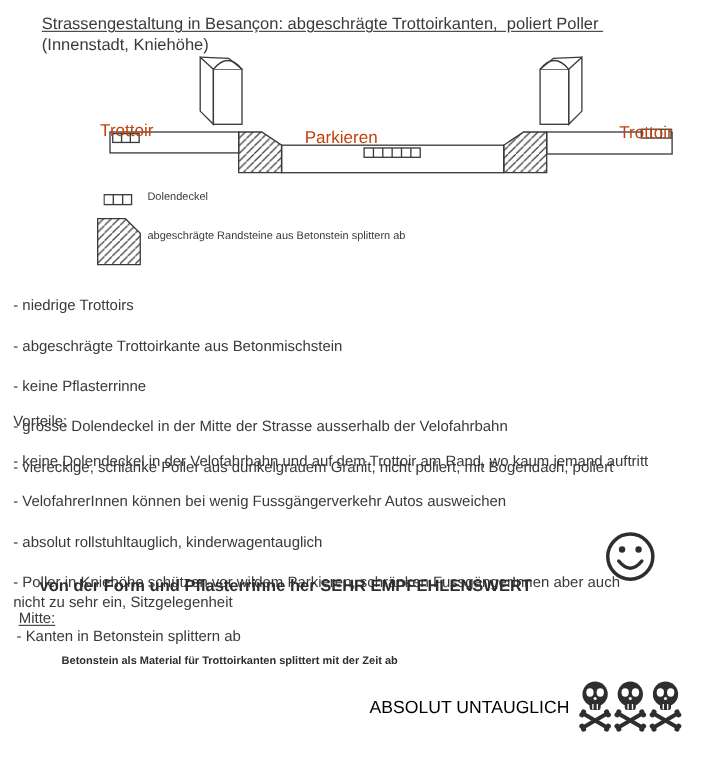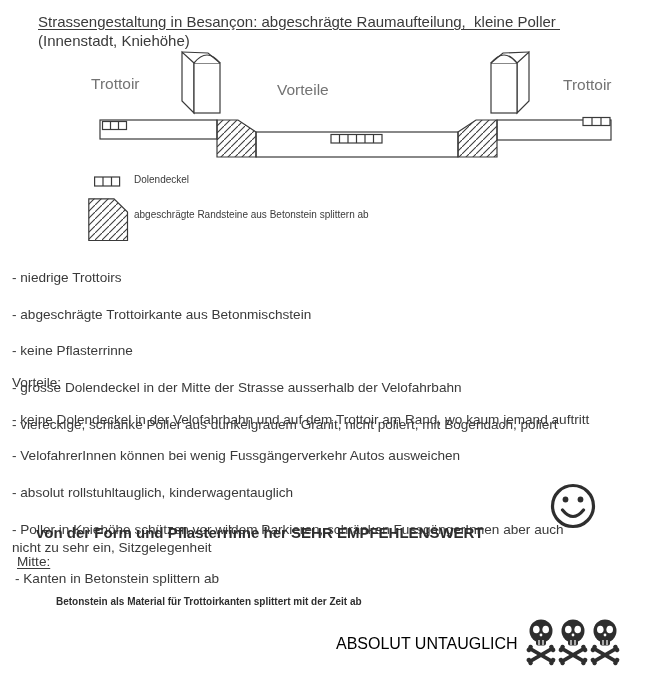--- a/index.html
+++ b/index.html
@@ -4,41 +4,41 @@
 <style>
   html,body{margin:0;padding:0;}
   body{
     width:656px;height:693px;position:relative;background:#ffffff;
     font-family:"Liberation Sans","DejaVu Sans",sans-serif;
     color:#3a3a3a;overflow:hidden;
   }
   .abs{position:absolute;}
   .title1{left:38px;top:13px;font-size:15px;text-decoration:underline;text-underline-offset:2px;white-space:pre;}
   .title2{left:38px;top:32px;font-size:15px;white-space:pre;}
-  .diag-label{font-size:15.5px;color:#737373;}
+  .diag-label{font-size:15.5px;color:#c2410c;margin-top:36px;}
   .lbl-trottoir-l{left:91px;top:75px;}
   .lbl-fahrbahn{left:277px;top:81px;}
   .lbl-trottoir-r{left:563px;top:76px;}
   .legend-text{font-size:10px;}
   .legend-dolen{left:134px;top:174px;}
   .legend-rand{left:134px;top:209px;}
   .bullets{font-size:13.6px;line-height:18.3px;width:656px;white-space:pre-line;}
   .features{left:12px;top:251px;}
   .vorteile{left:12px;top:356px;}
   .verdict-pos{left:36px;top:524px;font-size:15px;font-weight:bold;color:#2e2e2e;white-space:nowrap;}
   .mangel-h{left:17px;top:554px;font-size:13.6px;text-decoration:underline;text-underline-offset:2px;}
   .mangel-i{left:15px;top:571px;font-size:13.6px;}
   .verdict-neg{left:56px;top:596px;font-size:10px;font-weight:bold;color:#2e2e2e;white-space:nowrap;}
   .verdict-final{left:336px;top:635px;font-size:16px;color:#000000;white-space:nowrap;}
   svg{display:block;}
 </style>
 </head>
 <body>
 
-<div class="abs title1">Strassengestaltung in Besançon: abgeschrägte Raumaufteilung,  kleine Poller </div>
+<div class="abs title1">Strassengestaltung in Besançon: abgeschrägte Trottoirkanten,  poliert Poller </div>
 <div class="abs title2">(Innenstadt, Kniehöhe)</div>
 
 <svg class="abs" style="left:0;top:0;" width="656" height="170" viewBox="0 0 656 170">
   <defs>
     <pattern id="hatchA" patternUnits="userSpaceOnUse" width="7" height="7">
       <path d="M-1,8 L8,-1" stroke="#3a3a3a" stroke-width="1.1" fill="none"></path>
     </pattern>
   </defs>
   <g stroke="#3a3a3a" stroke-width="1.2" fill="#ffffff">
 
@@ -79,21 +79,21 @@
     </g>
     <g>
       <rect x="583" y="117.5" width="27" height="8"></rect>
       <line x1="592" y1="117.5" x2="592" y2="125.5"></line>
       <line x1="601" y1="117.5" x2="601" y2="125.5"></line>
     </g>
   </g>
 </svg>
 
 <div class="abs diag-label lbl-trottoir-l">Trottoir</div>
-<div class="abs diag-label lbl-fahrbahn">Vorteile</div>
+<div class="abs diag-label lbl-fahrbahn">Parkieren</div>
 <div class="abs diag-label lbl-trottoir-r">Trottoir</div>
 
 <svg class="abs" style="left:94px;top:176px;" width="28" height="12" viewBox="0 0 28 12">
   <g stroke="#3a3a3a" stroke-width="1.2" fill="#ffffff">
     <rect x="0.6" y="1" width="25" height="9"></rect>
     <line x1="9" y1="1" x2="9" y2="10"></line>
     <line x1="17.5" y1="1" x2="17.5" y2="10"></line>
   </g>
 </svg>
 <div class="abs legend-text legend-dolen">Dolendeckel</div>

